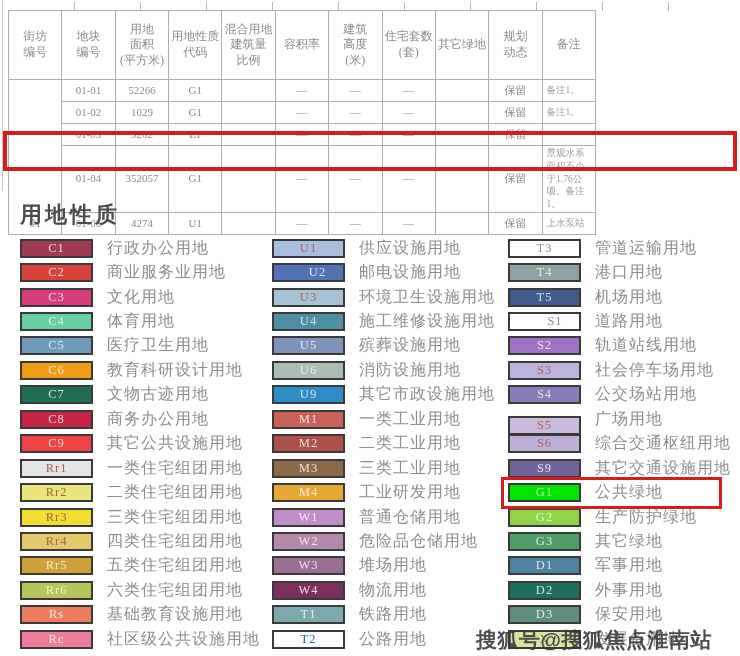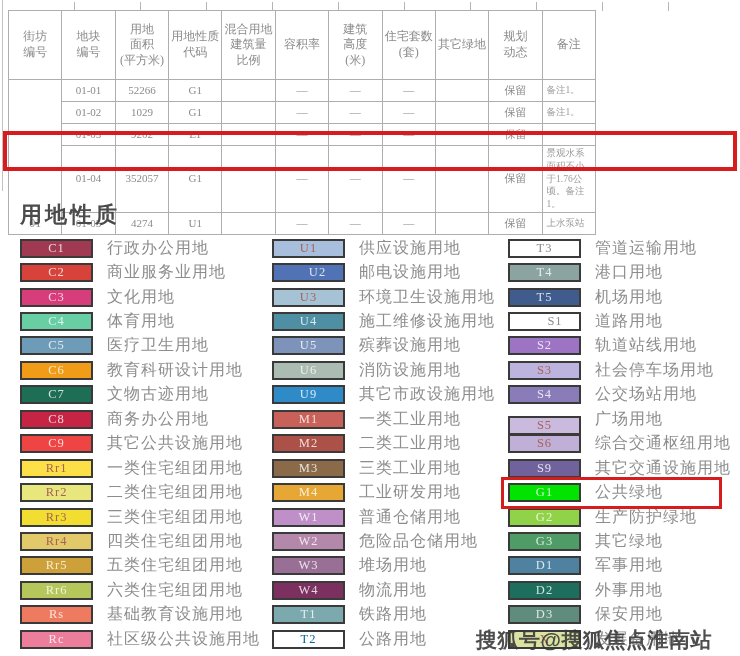--- a/index.html
+++ b/index.html
@@ -172,21 +172,21 @@
       </div>
       <div class="lrow">
         <div class="swatch" style="background: rgb(197, 36, 68); color: rgba(255, 255, 255, 0.8);">C8</div>
         <span class="llabel">商务办公用地</span>
       </div>
       <div class="lrow">
         <div class="swatch" style="background: #ef4444; color: rgba(255, 255, 255, 0.8);">C9</div>
         <span class="llabel">其它公共设施用地</span>
       </div>
       <div class="lrow">
-        <div class="swatch" style="background: #fde047; color: rgb(168, 98, 90);">Rr1</div>
+        <div class="swatch" style="background: #e5e5e5; color: rgb(168, 98, 90);">Rr1</div>
         <span class="llabel">一类住宅组团用地</span>
       </div>
       <div class="lrow">
         <div class="swatch" style="background: rgb(231, 231, 126); color: rgb(168, 98, 90);">Rr2</div>
         <span class="llabel">二类住宅组团用地</span>
       </div>
       <div class="lrow">
         <div class="swatch" style="background: rgb(241, 222, 48); color: rgb(168, 98, 90);">Rr3</div>
         <span class="llabel">三类住宅组团用地</span>
       </div>

